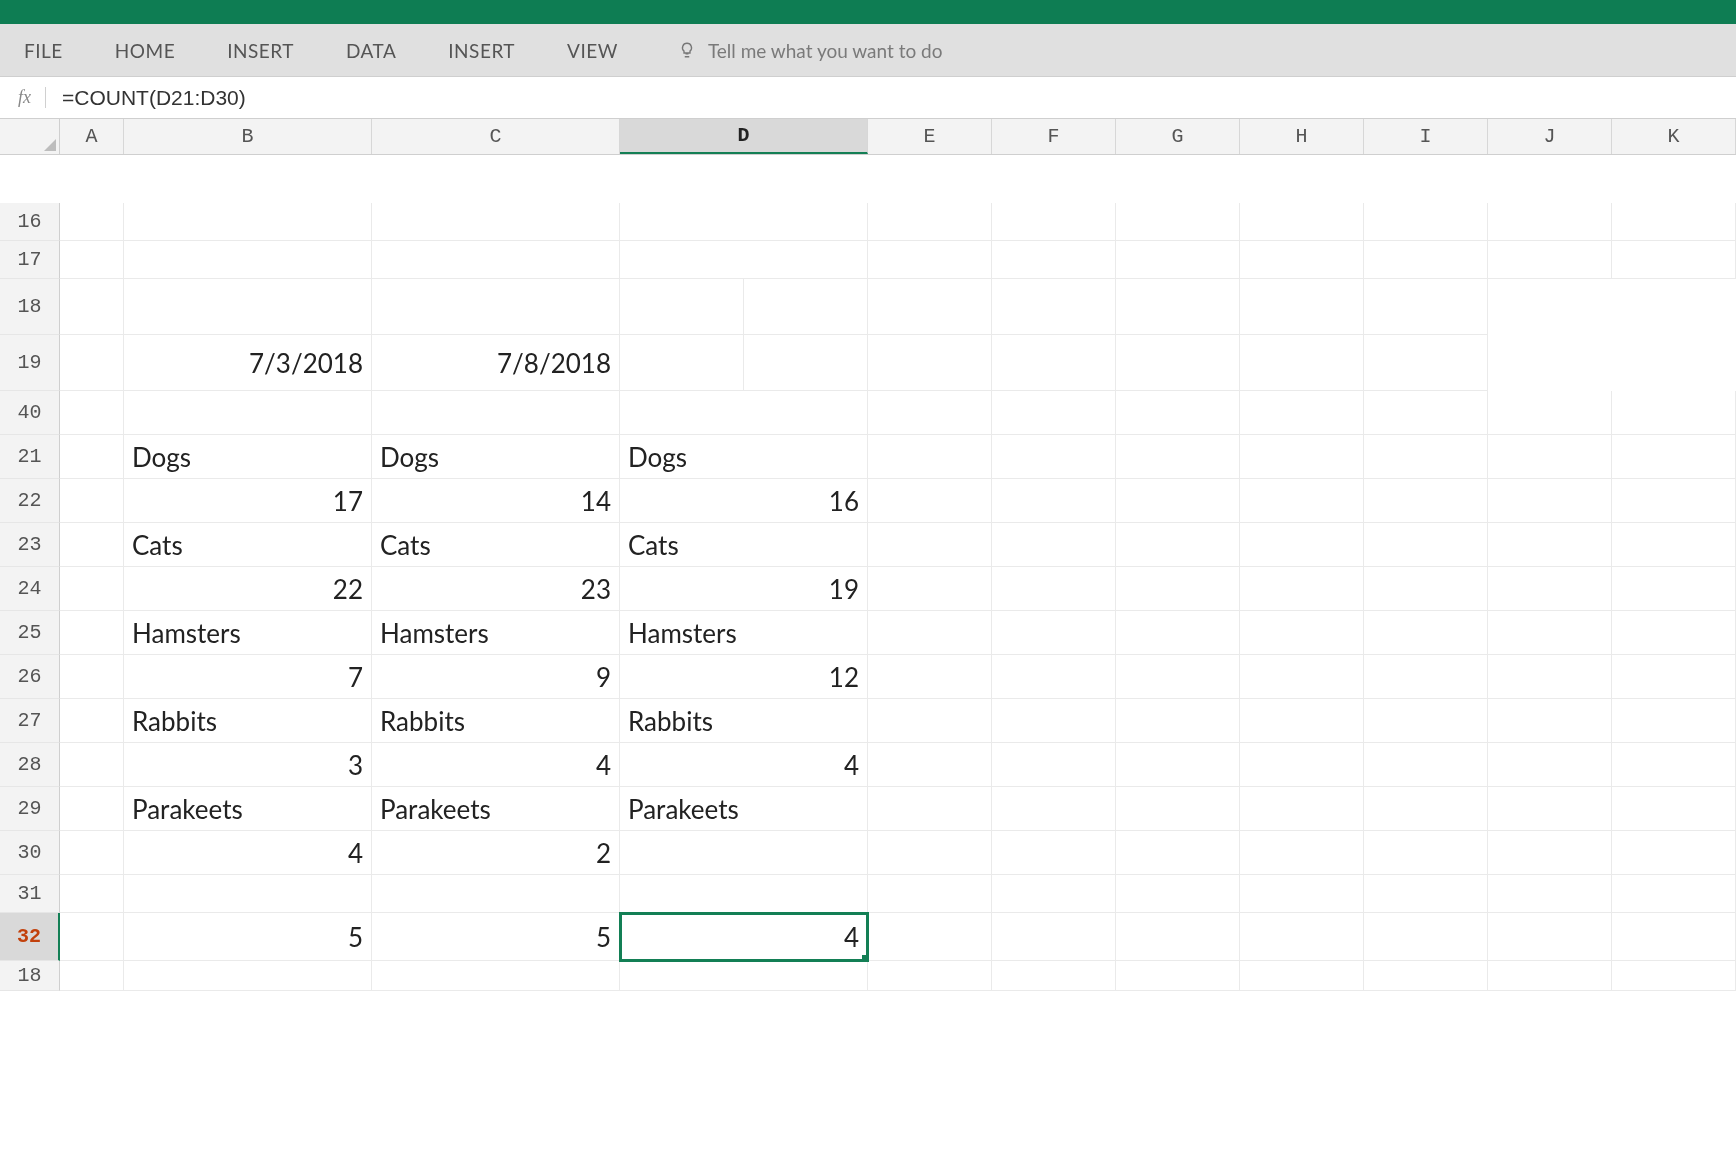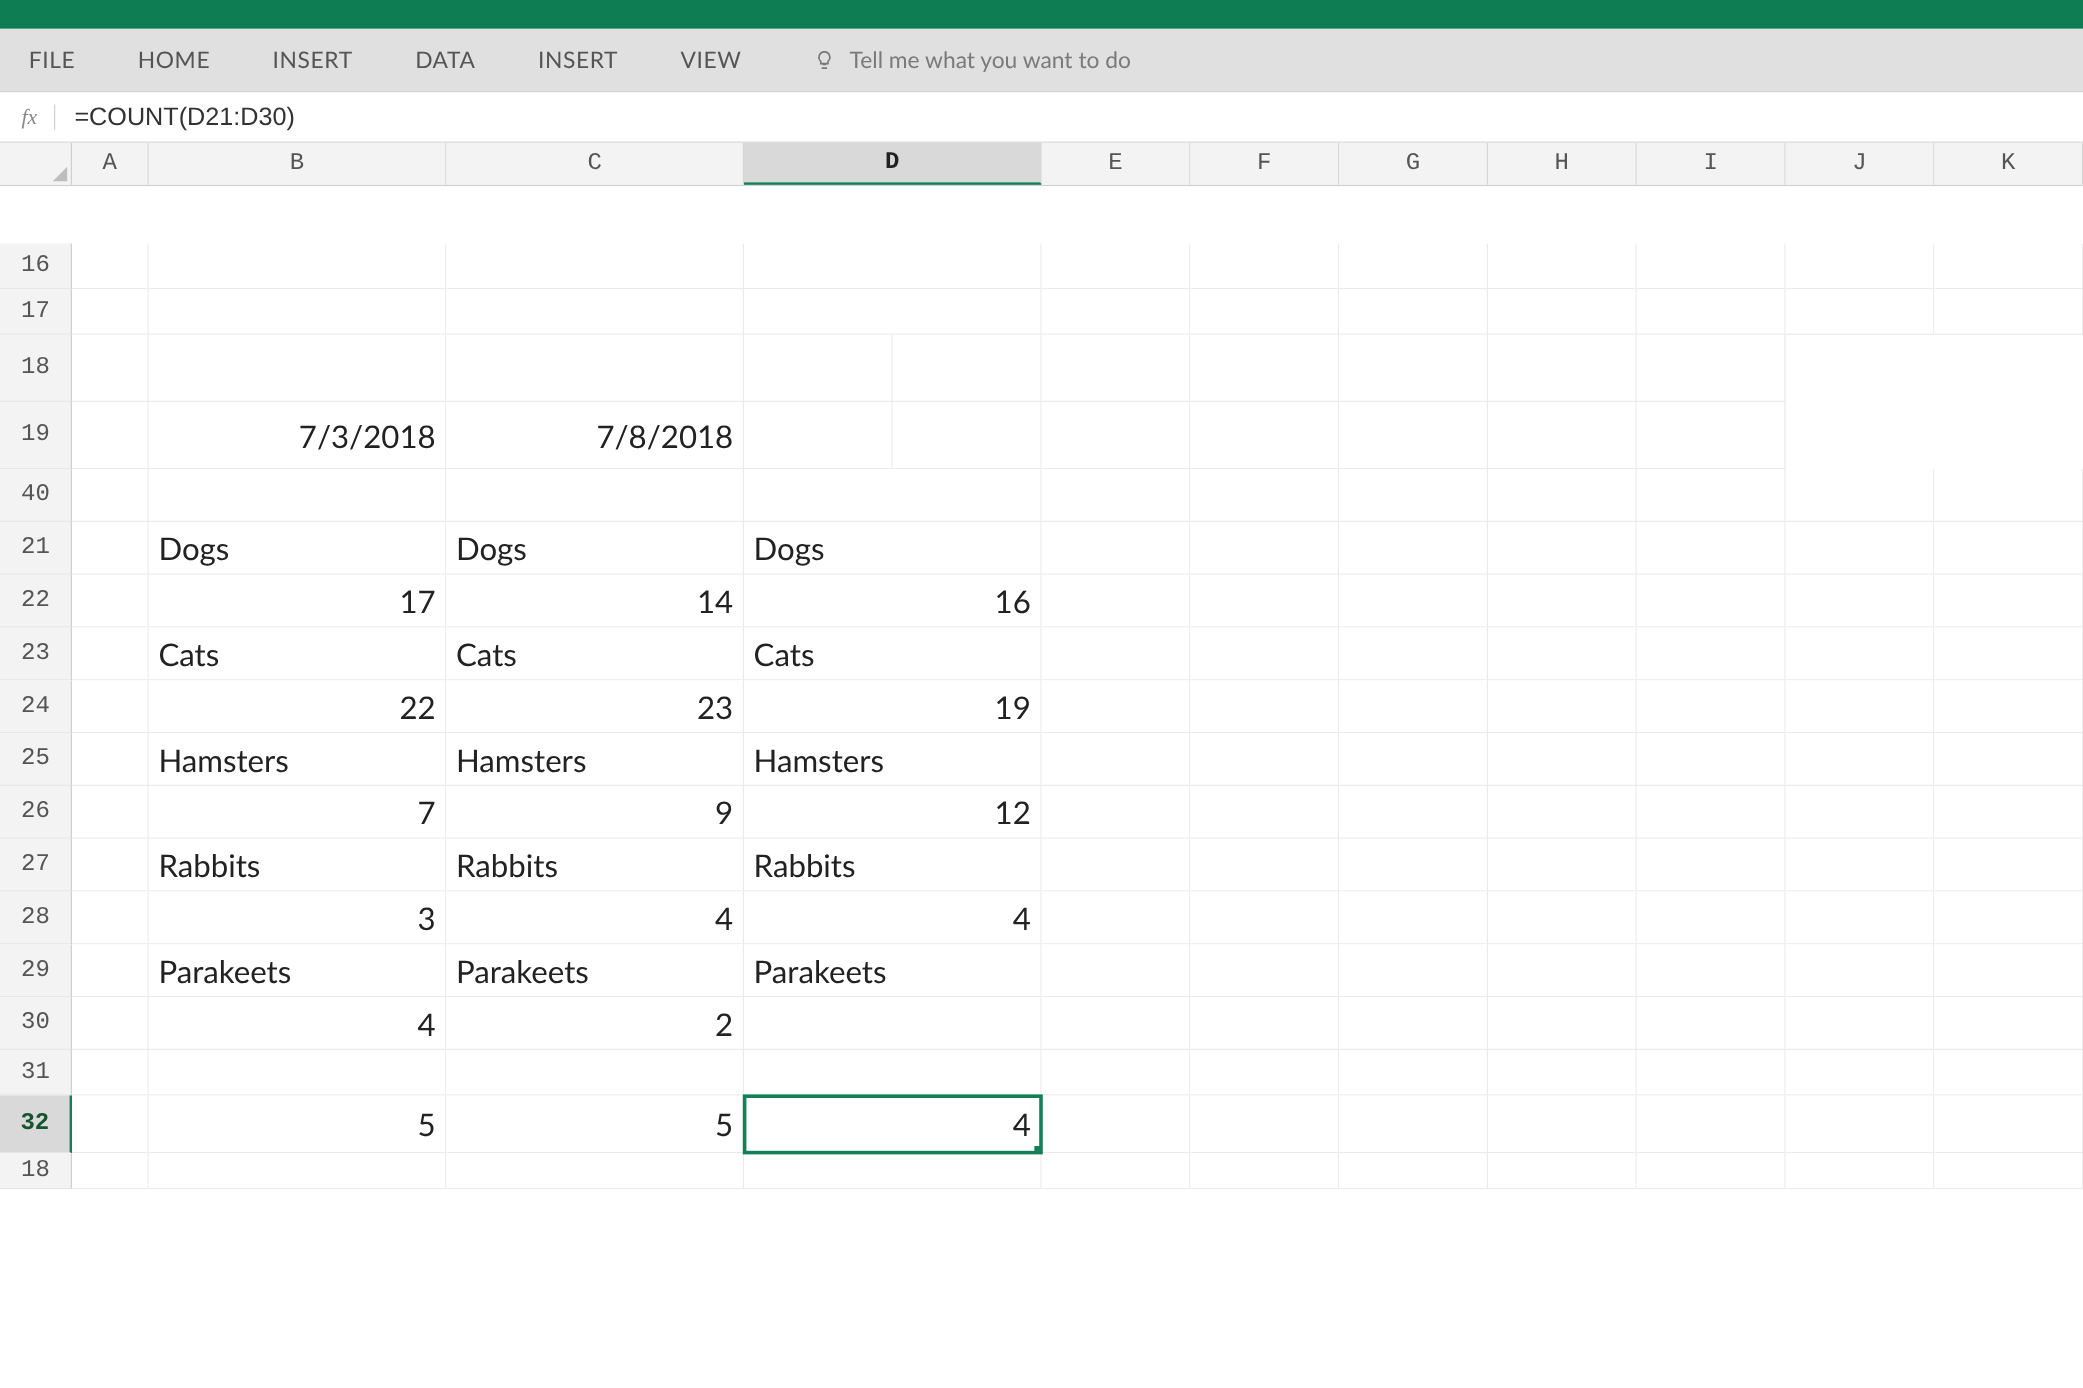--- a/index.html
+++ b/index.html
@@ -65,21 +65,21 @@
   
   .grid-body { display:flex;margin-top:48px; }
   .row-headers { width:60px; min-width:60px; }
   .row-header {
     display:flex; align-items:center; justify-content:center;
     border-right:1px solid #cfcfcf; border-bottom:1px solid #e6e6e6;
     background:#f3f3f3; color:#555;
     font-family: Consolas, "Courier New", monospace;
     font-size:20px;
   }
-  .row-header.selected { background:#d9d9d9; color:#14532d; font-weight:600; border-right:2px solid #137f55;}
+  .row-header.selected { background:#d9d9d9; color:#c2410c; font-weight:600; border-right:2px solid #137f55;}
   
   .cells { position:relative; }
   .row { display:flex; }
   .cell {
     border-right:1px solid #eaeaea; border-bottom:1px solid #eaeaea;
     padding: 0 8px; display:flex; align-items:center;
     font-size:26px; color:#222; overflow:hidden; white-space:nowrap;
     background:#fff;
   }
   .cell.left { justify-content:flex-start; }

